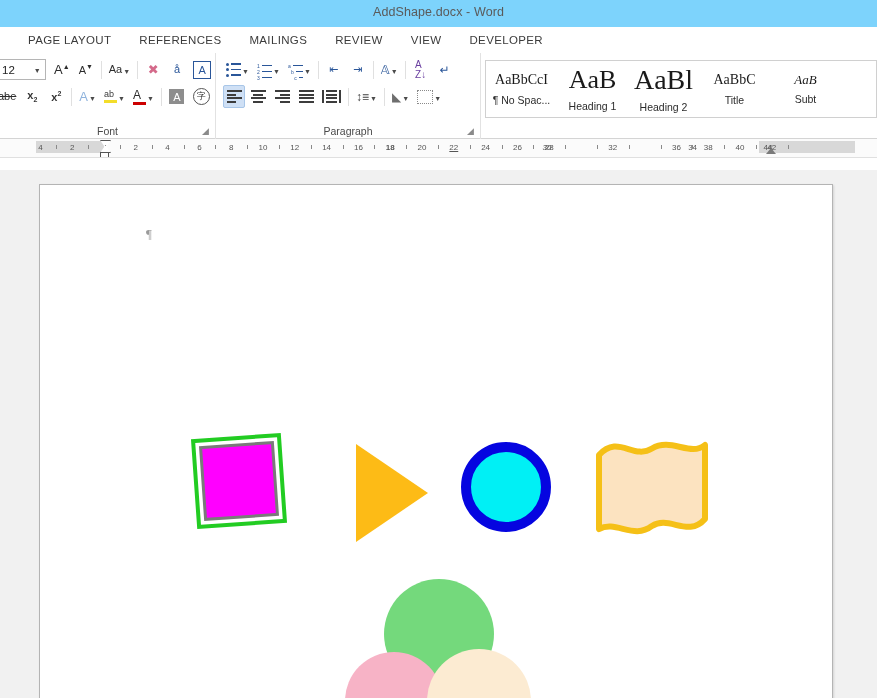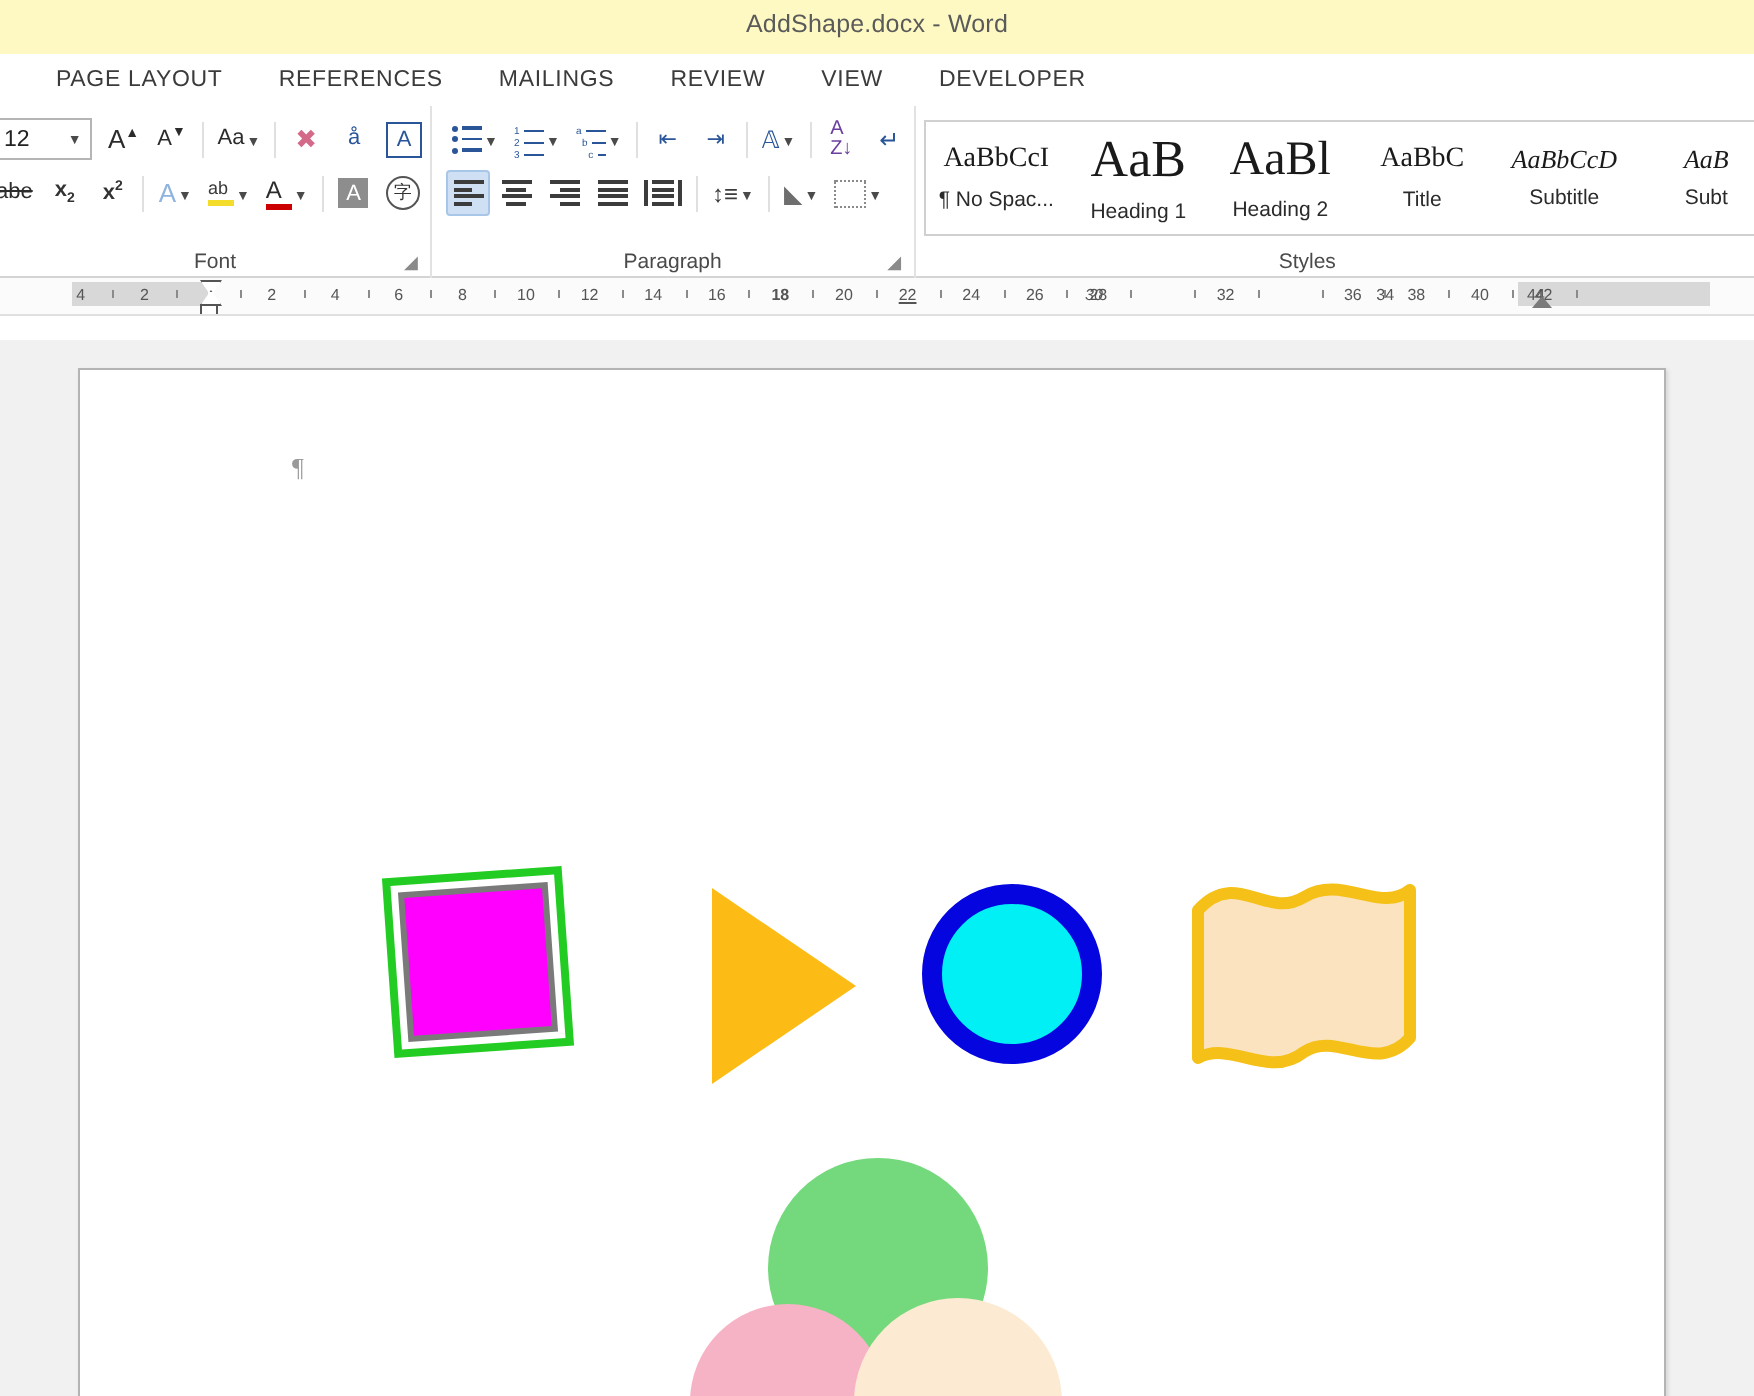--- a/index.html
+++ b/index.html
@@ -11,21 +11,21 @@
     height: 698px;
     overflow: hidden;
     background: #ffffff;
     font-family: "Liberation Sans", sans-serif;
     -webkit-font-smoothing: antialiased;
   }
 
   
   .titlebar {
     height: 27px;
-    background: #fef9c3;
+    background: #7dd3fc;
     position: relative;
   }
   .titlebar-text {
     position: absolute;
     left: 0; right: 0; top: 5px;
     text-align: center;
     font-size: 12.5px;
     color: #5a5a5a;
     letter-spacing: .1px;
   }
@@ -524,37 +524,32 @@
     <div class="styles-gallery">
       <div class="style-item">
         <span class="style-prev" style="font-size:14px;">AaBbCcI</span>
         <span class="style-name">¶ No Spac...</span>
       </div>
       <div class="style-item">
         <span class="style-prev" style="font-size:26px;">AaB</span>
         <span class="style-name">Heading 1</span>
       </div>
       <div class="style-item">
-        <span class="style-prev" style="font-size:24px;text-align:right;">AaBl</span>
+        <span class="style-prev" style="font-size:28px;text-align:right;">AaBl</span>
         <span class="style-name">Heading 2</span>
       </div>
       <div class="style-item">
         <span class="style-prev" style="font-size:14px;">AaBbC</span>
         <span class="style-name">Title</span>
       </div>
       <div class="style-item">
-        <span class="style-prev" style="font-size:13px;font-style:italic;">AaBbCcD</span>
-        <span class="style-name">Subtitle</span>
-      </div>
-      <div class="style-item">
         <span class="style-prev" style="font-size:13px;font-style:italic;">AaB</span>
         <span class="style-name">Subt</span>
       </div>
     </div>
-    <div class="grp-label" style="right:40px;">Styles</div>
   </div>
 </div>
 
 <div class="ruler">
   <div class="ruler-track" id="ruler-track">
       <div class="ruler-shade" style="left: 36px; width: 68px;"></div>
       <div class="ruler-shade" style="left: 759.08px; width: 96px;"></div>
       <div class="rtick" style="left: 40.4px;">4</div>
       <div class="rtick" style="left: 72.2px;">2</div>
       <div class="rmark" style="left: 56.3px;"></div>

